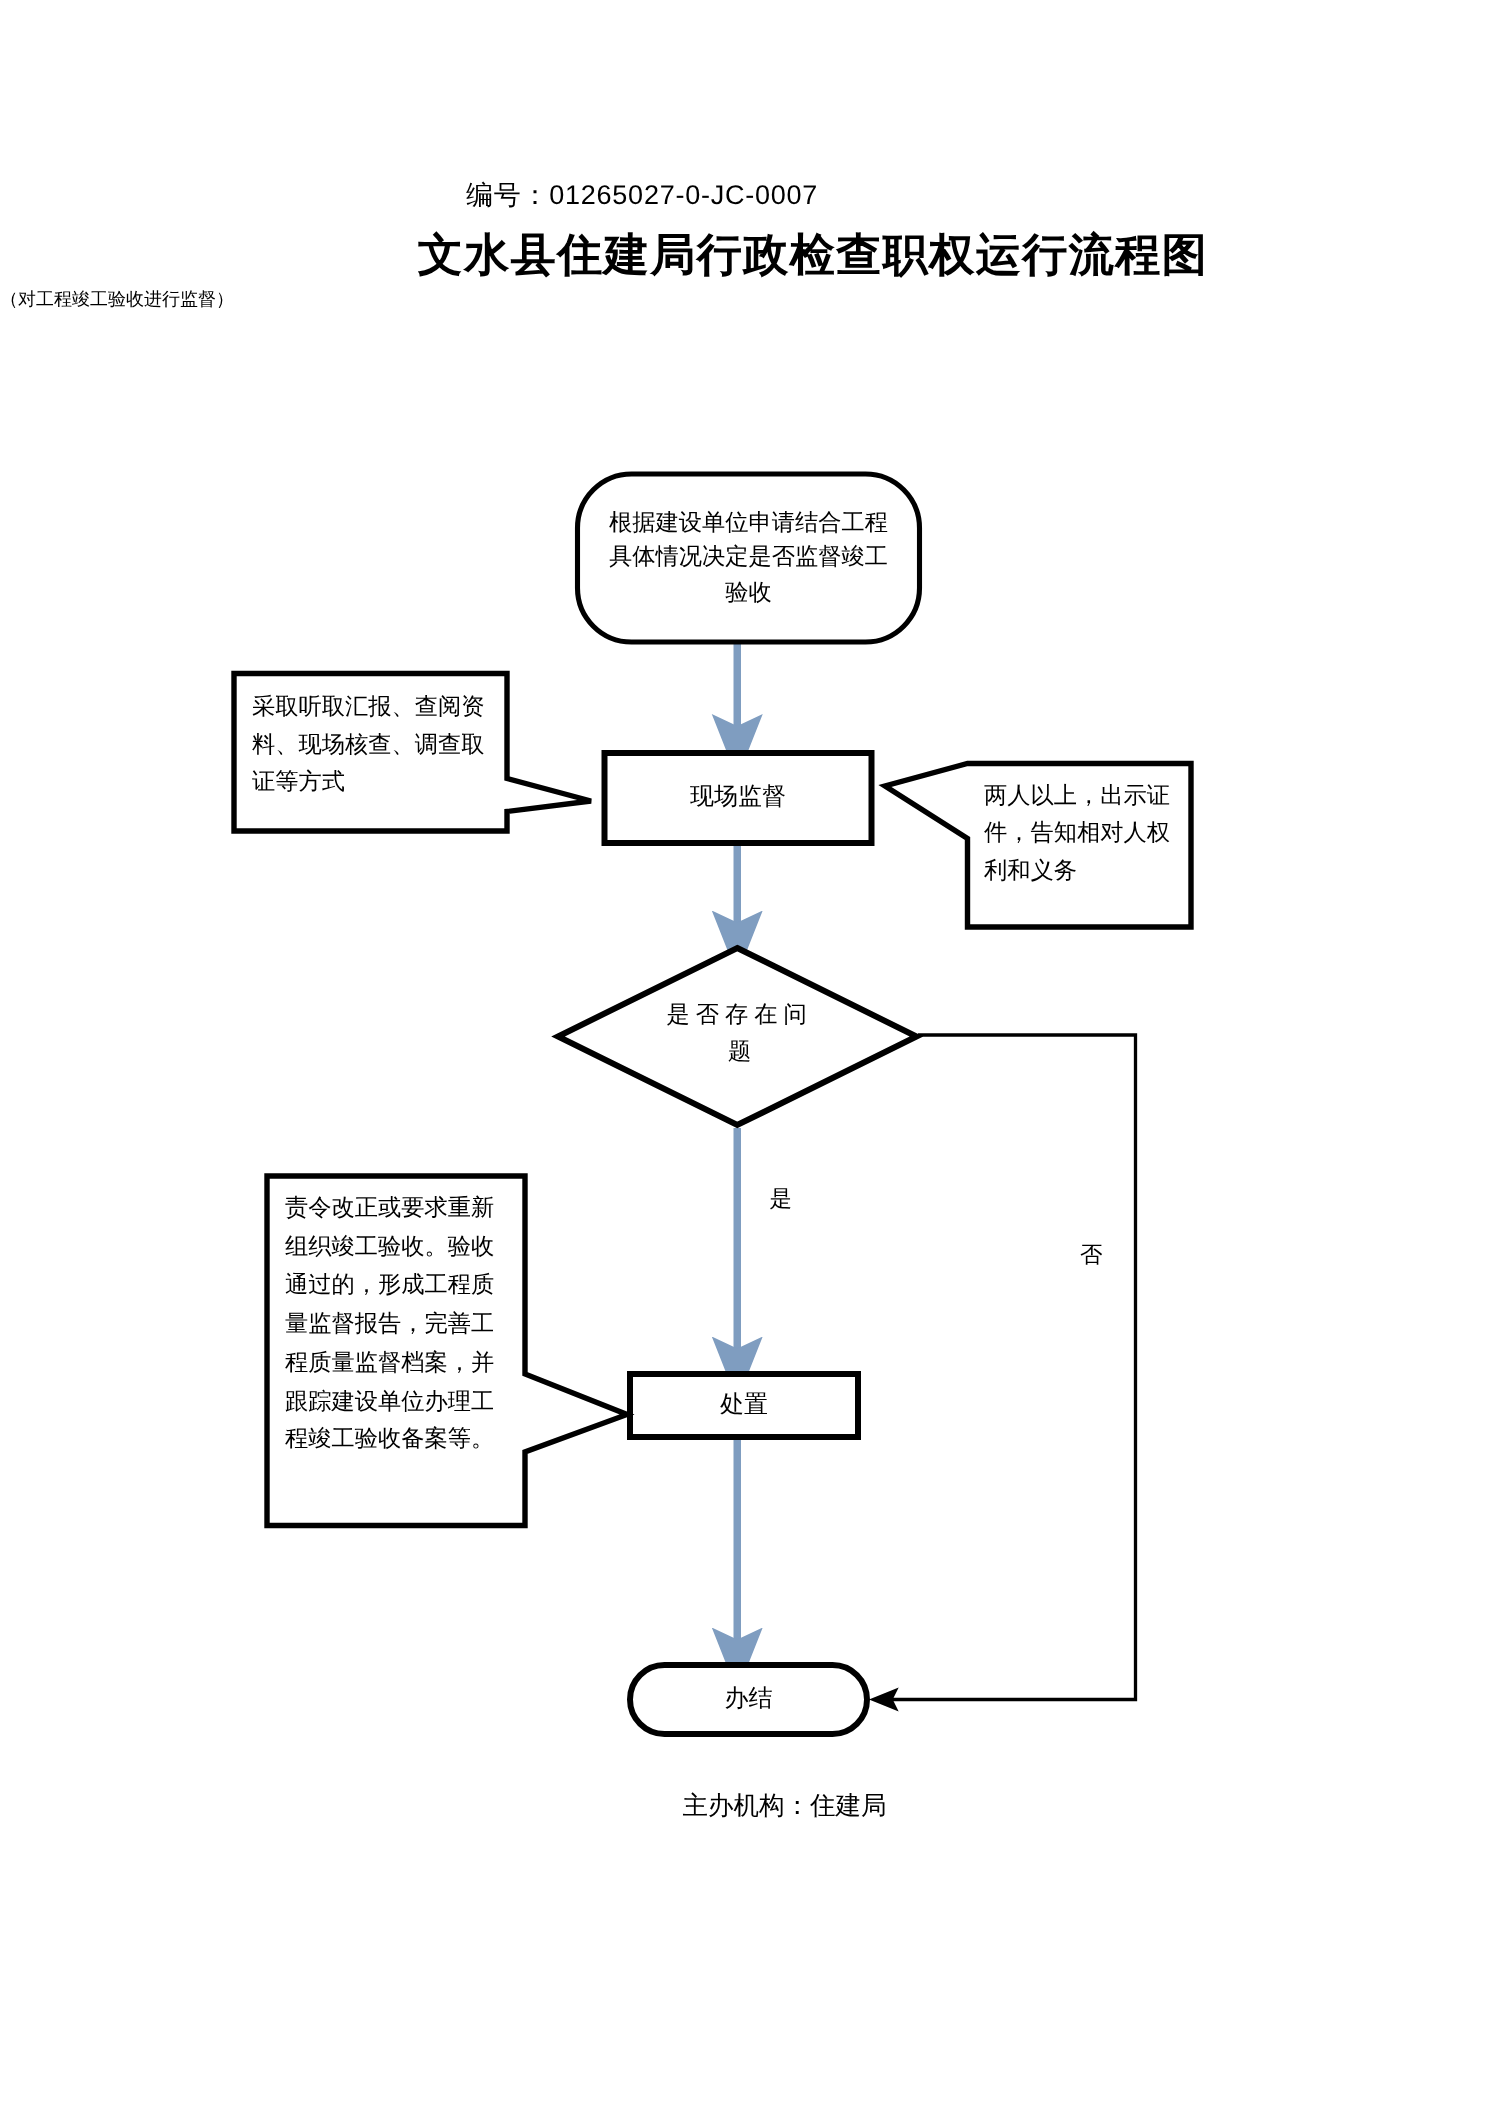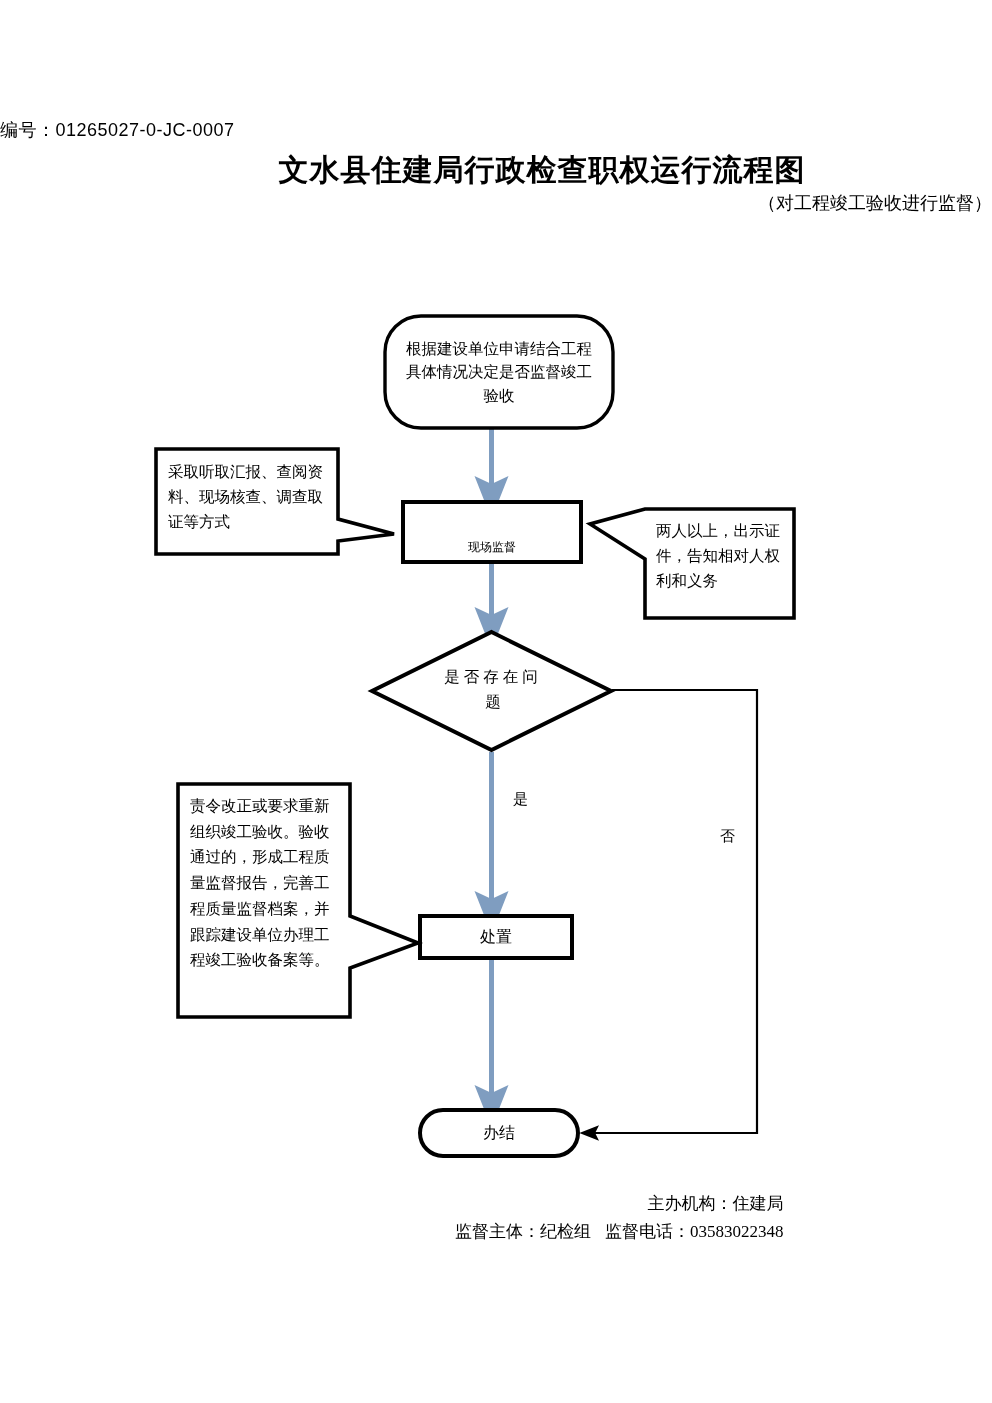--- a/index.html
+++ b/index.html
@@ -26,64 +26,64 @@
     left: 0; top: 0;
     width: 992px;
     height: 1403px;
   }
   .abs { position: absolute; }
 
   
   .doc-number {
     left: 0; top: 118px;
     width: 856px;
-    text-align: left;
+    text-align: center;
     font-family: "Liberation Sans", "DejaVu Sans", sans-serif;
     font-size: 18px;
     letter-spacing: 0.5px;
     white-space: nowrap;
   }
   .doc-title {
     left: 0; top: 150px;
     width: 992px;
     text-align: center;
     font-family: "Liberation Sans", "DejaVu Sans", sans-serif;
     font-weight: bold;
     font-size: 30px;
     letter-spacing: 1px;
     padding-left: 46px;
   }
   .doc-subtitle {
     left: 0; top: 191px;
     width: 992px;
-    text-align: right;
-    font-size: 18px;
+    text-align: left;
+    font-size: 12px;
   }
 
   
   .node-text {
     display: flex;
     align-items: center;
     justify-content: center;
     text-align: center;
     line-height: 1.45;
     font-size: 15.5px;
     box-sizing: border-box;
   }
   .start-text {
     left: 388px; top: 318px;
     width: 222px; height: 108px;
     padding: 0 18px;
     font-size: 15.5px;
     line-height: 1.5;
   }
   .process-text {
-    left: 404px; top: 520px;
+    left: 404px; top: 504px;
     width: 176px; height: 56px;
-    font-size: 12px;
+    font-size: 16px;
   }
   .decision-text {
     left: 420px; top: 650px;
     width: 146px; height: 80px;
     font-size: 15.5px;
     line-height: 1.6;
   }
   .decision-text .sp { letter-spacing: 4px; margin-top: 31px; }
   .handle-text {
     left: 421px; top: 918px;
@@ -198,18 +198,15 @@
 
   <div class="abs note-text note-left-top">采取听取汇报、查阅资料、现场核查、调查取证等方式</div>
   <div class="abs note-text note-right">两人以上，出示证件，告知相对人权利和义务</div>
   <div class="abs note-text note-left-big">责令改正或要求重新组织竣工验收。验收通过的，形成工程质量监督报告，完善工程质量监督档案，并跟踪建设单位办理工程竣工验收备案等。</div>
 
   <div class="abs branch-label label-yes">是</div>
   <div class="abs branch-label label-no">否</div>
 
   <div class="abs footer">
     <span class="row">主办机构：住建局</span>
-    <span class="row">
-      <span>监督主体：纪检组</span><span class="gap"></span><span>监督电话：03583022348</span>
-    </span>
   </div>
 
 </div>
 
 </body></html>

